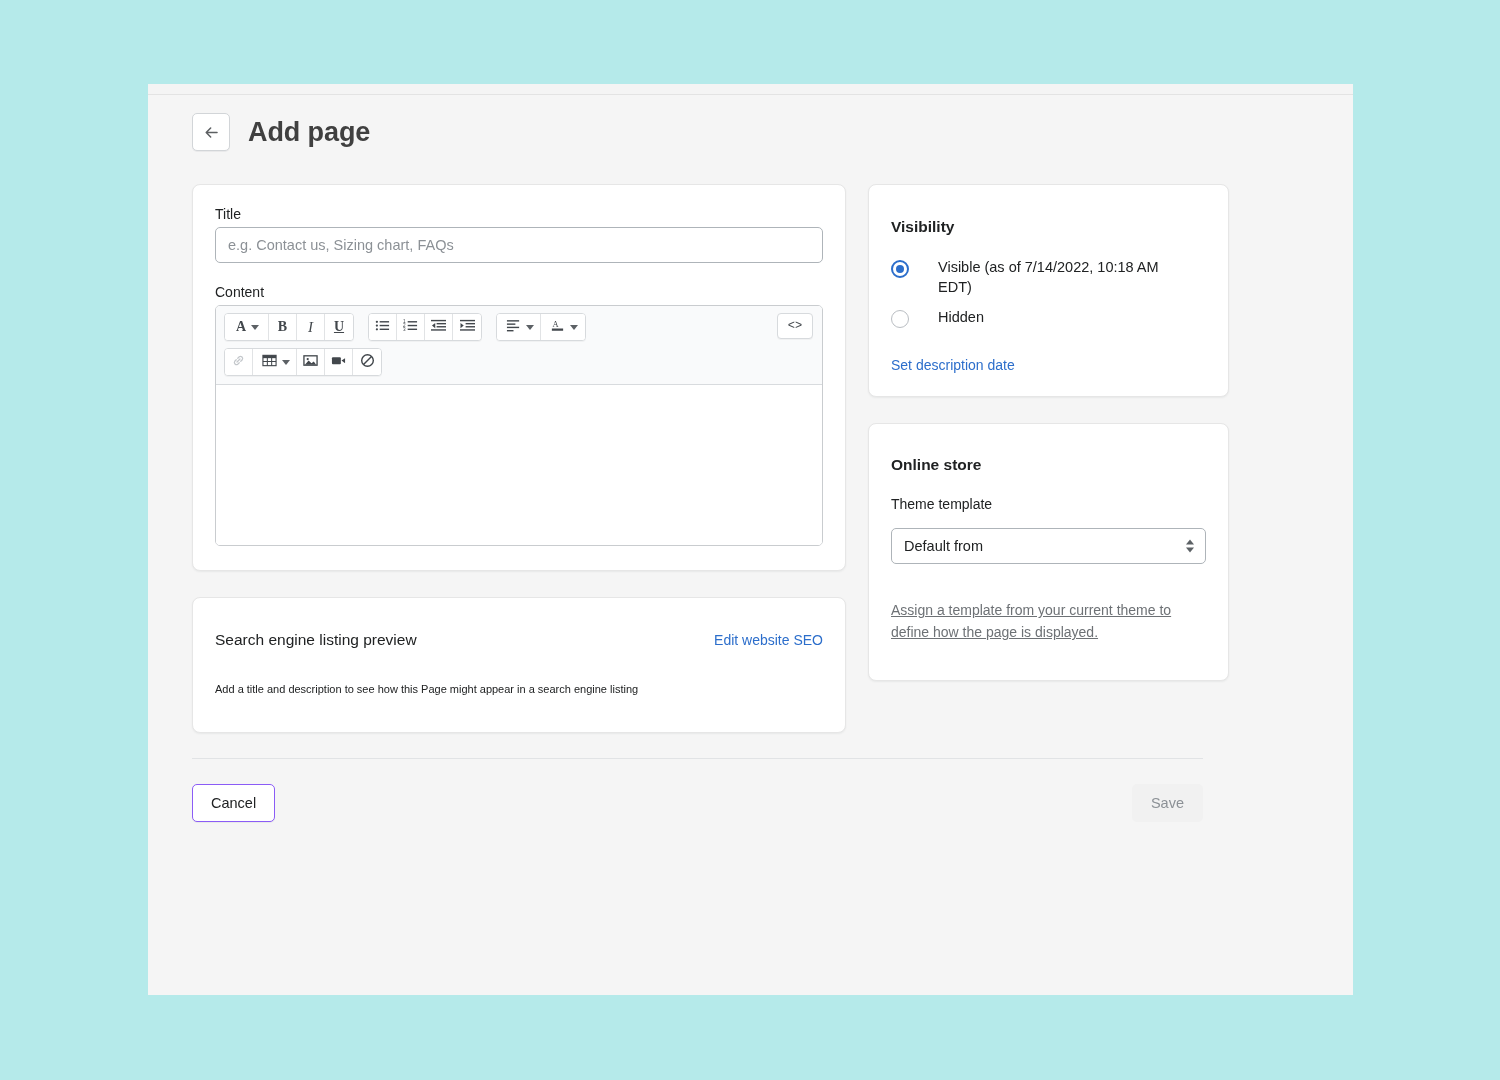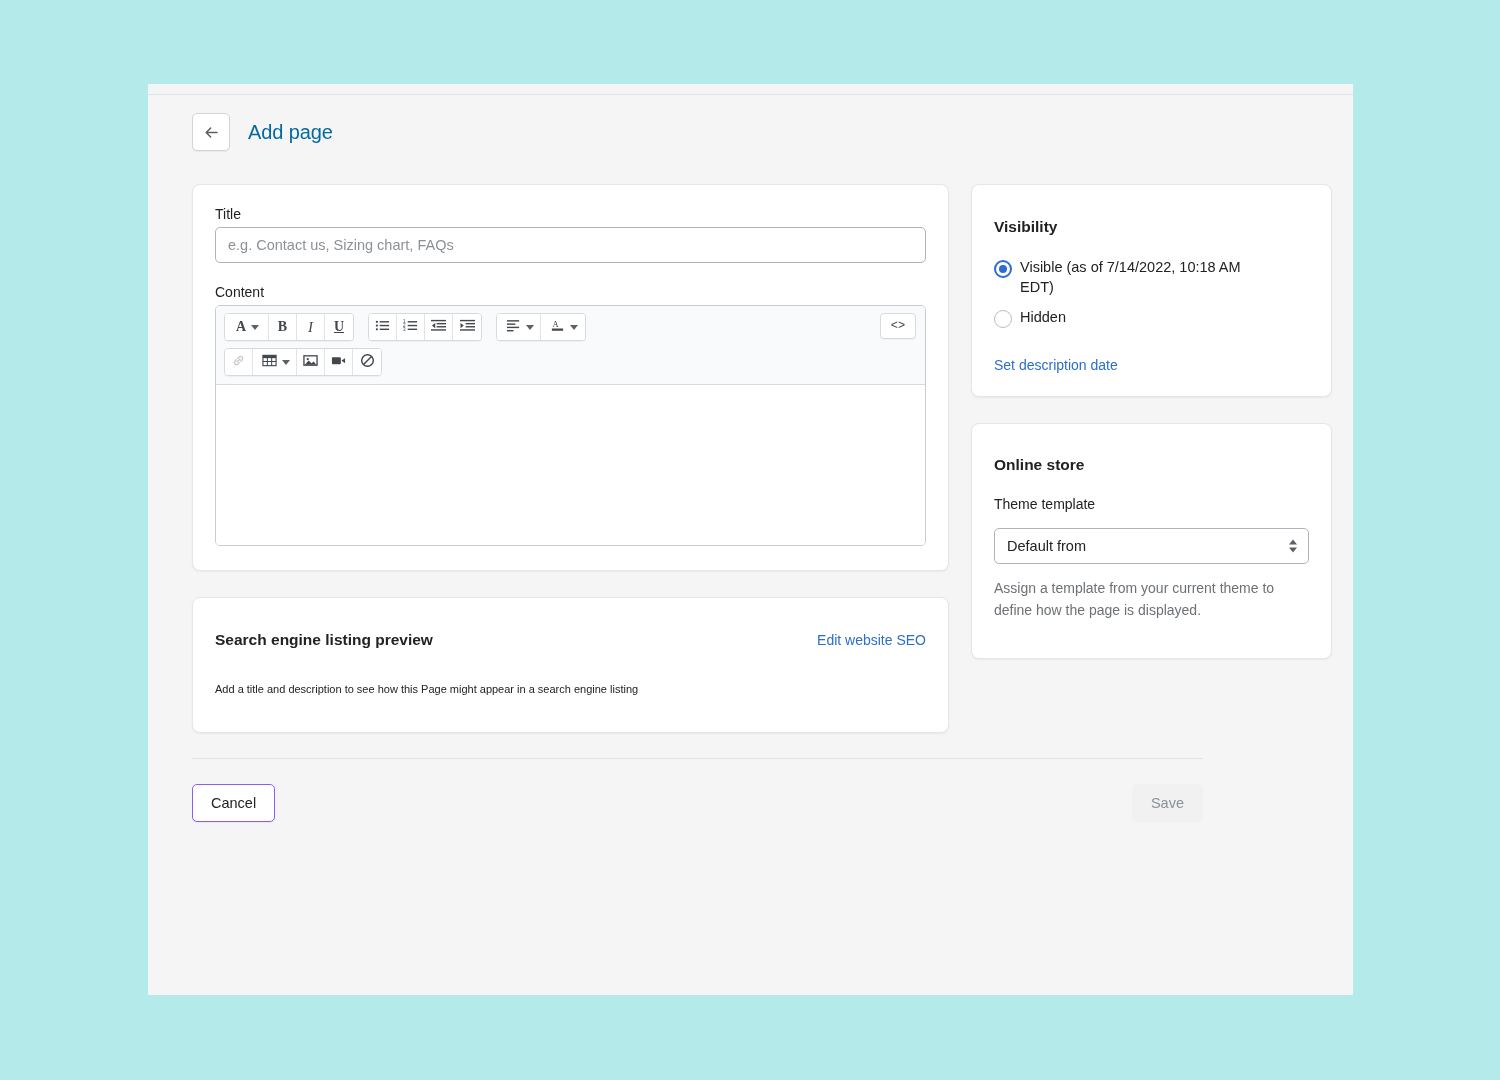--- a/index.html
+++ b/index.html
@@ -39,29 +39,29 @@
     width: 38px; height: 38px;
     background: #ffffff;
     border: 1px solid #d2d5d8;
     border-radius: 5px;
     box-shadow: 0 1px 0 rgba(22,29,37,.05);
     display: flex; align-items: center; justify-content: center;
     cursor: pointer; padding: 0;
   }
   .back-btn svg { display: block; }
   .page-title {
-    font-size: 20px;
-    font-weight: normal;
-    color: #0369a1;
+    font-size: 27px;
+    font-weight: bold;
+    color: #404040;
     letter-spacing: -0.1px;
   }
 
   
   .columns { display: flex; align-items: flex-start; gap: 22px; }
-  .col-main { width: 757px; flex: none; }
+  .col-main { width: 654px; flex: none; }
   .col-side { width: 361px; flex: none; }
 
   .card {
     background: #ffffff;
     border: 1px solid #e6e6e6;
     border-radius: 8px;
     box-shadow: 0 1px 2px rgba(22,29,37,.06);
   }
 
   
@@ -152,39 +152,39 @@
     padding: 10px 12px;
     font-size: 14px; color: #202223;
     outline: none;
   }
 
   
   .seo-card { margin-top: 26px; padding: 20px 22px 24px 22px; }
   .seo-head {
     display: flex; justify-content: space-between; align-items: baseline;
   }
-  .seo-title { font-size: 15.5px; font-weight: bold; color: #202223; }
+  .seo-title { font-size: 15.5px; font-weight: normal; color: #202223; }
   .link {
     font-size: 14px; color: #2c6ecb;
     text-decoration: none; cursor: pointer;
   }
   .seo-body {
     margin-top: 20px;
     font-size: 11px; color: #202223; line-height: 1.4;
   }
 
   
   .side-card { padding: 20px 22px 22px 22px; }
   .side-card + .side-card { margin-top: 26px; }
   .side-title {
     font-size: 15.5px; font-weight: bold; color: #202223;
     margin-bottom: 22px;
   }
   .radio-row {
-    display: flex; align-items: flex-start; gap: 8px;
+    display: flex; align-items: flex-start; gap: 29px;
     margin-bottom: 10px; cursor: pointer;
   }
   .radio {
     width: 18px; height: 18px; flex: none;
     border-radius: 50%;
     border: 1.6px solid #babec3;
     background: #fff;
     margin-top: 2px;
     position: relative;
   }
@@ -230,22 +230,22 @@
     border-right: 4px solid transparent;
     border-bottom: 5px solid #5c6165;
   }
   .arr-dn {
     width: 0; height: 0;
     border-left: 4px solid transparent;
     border-right: 4px solid transparent;
     border-top: 5px solid #5c6165;
   }
   .help-text {
-    margin-top: 14px;
-    font-size: 14px; color: #6d7175; line-height: 1.55;
+    margin-top: 36px;
+    font-size: 14px; color: #6d7175; line-height: 1.55; text-decoration: underline;
   }
 
   
   .footer {
     margin-top: 25px;
     border-top: 1px solid #e1e3e5;
     padding-top: 25px;
     display: flex; justify-content: space-between; align-items: center;
     width: 1011px;
   }

